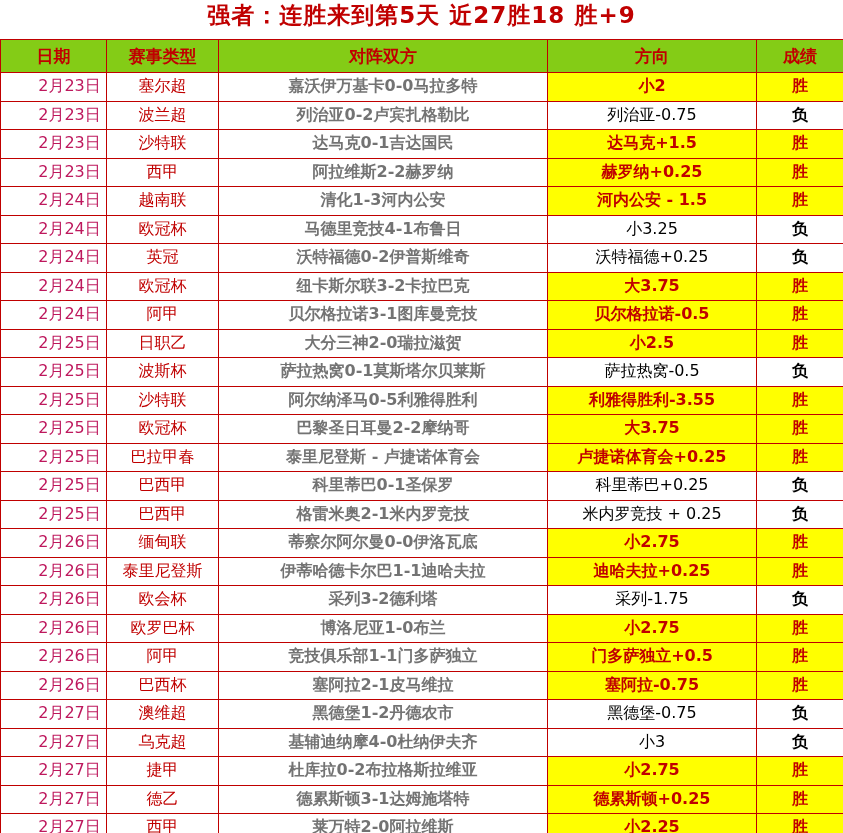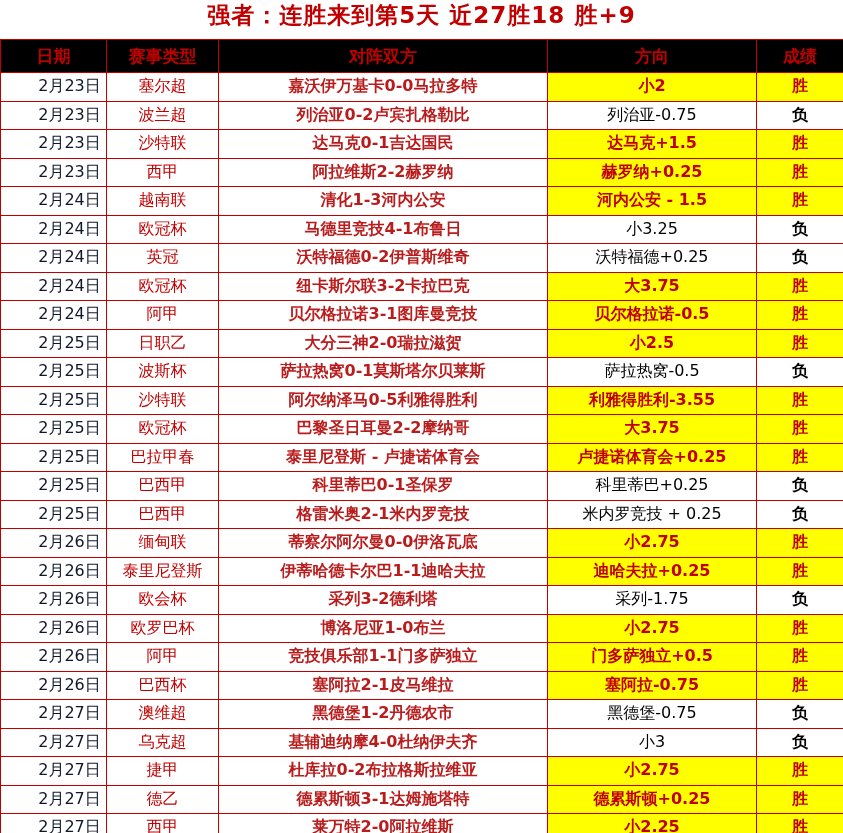--- a/index.html
+++ b/index.html
@@ -36,41 +36,41 @@
     width: 843px;
     table-layout: fixed;
   }
   col.c-date   { width: 106px; }
   col.c-league { width: 112px; }
   col.c-match  { width: 329px; }
   col.c-dir    { width: 209px; }
   col.c-res    { width: 87px; }
 
   thead th {
-    background: #000000;
+    background: #84cc16;
     color: #c00000;
     font-size: 17px;
     font-weight: bold;
     height: 30px;
     border: 1px solid #c00000;
     text-align: center;
     white-space: nowrap;
   }
   tbody td {
     height: 27.5px;
     border: 1px solid #c00000;
     text-align: center;
     font-size: 16px;
     white-space: nowrap;
     overflow: hidden;
     padding: 0 2px;
   }
-  td.date   { color: #0f172a; padding-left: 34px; }
+  td.date   { color: #be185d; padding-left: 34px; }
   td.league { color: #c00000; font-weight: normal; }
-  td.match  { color: #b91c1c; font-weight: bold; }
+  td.match  { color: #737373; font-weight: bold; }
   td.dir    { color: #000000; }
   td.dir.hl { background: #ffff00; color: #c00000; font-weight: bold; }
   td.res    { font-weight: bold; }
   td.res.win  { background: #ffff00; color: #c00000; }
   td.res.lose { background: #ffffff; color: #000000; }
 </style>
 </head>
 <body>
 
 <div id="sheet">

